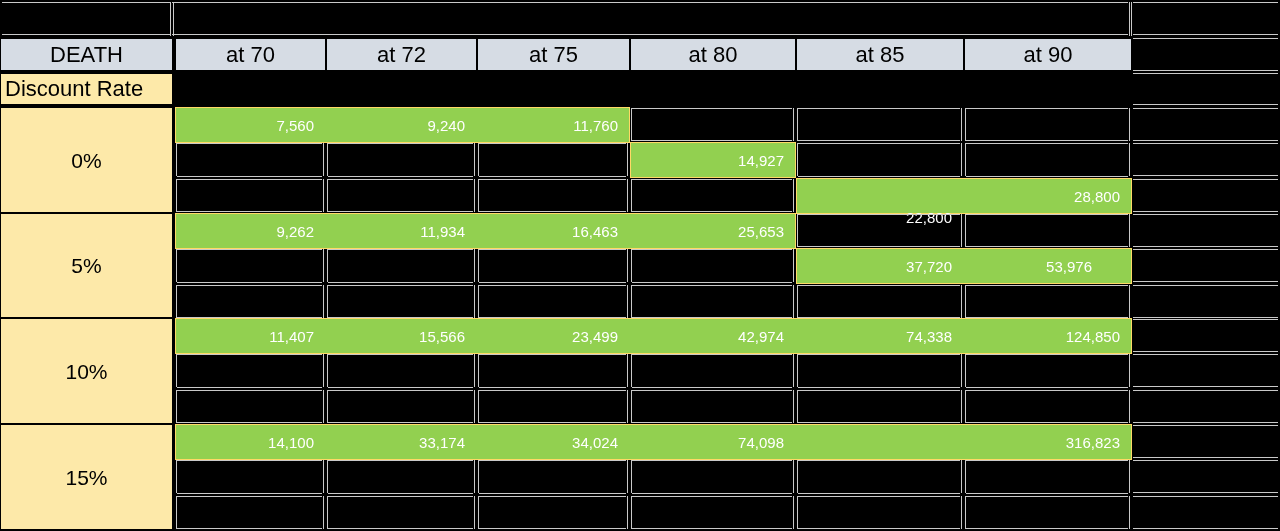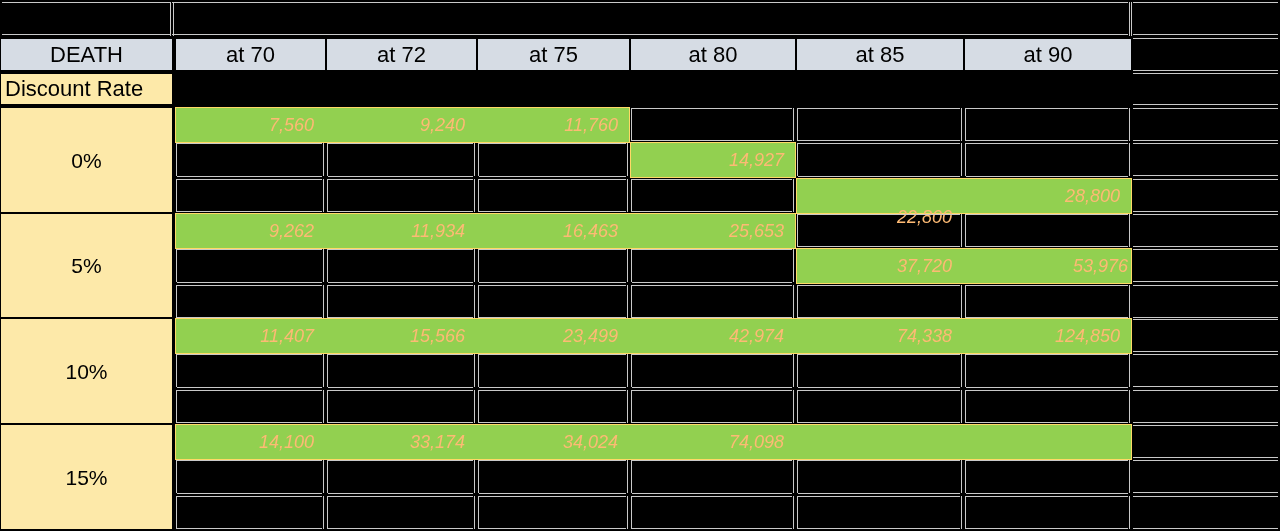--- a/index.html
+++ b/index.html
@@ -63,24 +63,23 @@
     box-sizing: border-box;
     border: 1px solid #ffd966;
   }
   .gv {
     position: absolute;
     box-sizing: border-box;
     display: flex;
     align-items: center;
     justify-content: flex-end;
     padding-right: 12px;
-    color: #fdba74;
-    font-size: 18px;
+    color: #ffffff;
+    font-size: 15px;
     white-space: nowrap;
-    font-style: italic;
   }
 
   
   .gridline {
     position: absolute;
     background: #c9c9c9;
   }
 </style>
 </head>
 <body>
@@ -275,21 +274,21 @@
     <div class="gridline" style="left: 1133px; top: 281px; width: 145px; height: 1px;"></div>
     <div class="gridline" style="left: 1133px; top: 285px; width: 145px; height: 1px;"></div>
     <div class="gridline" style="left: 1133px; top: 317px; width: 145px; height: 1px;"></div>
     <div class="greenbar" style="left: 175px; top: 213px; width: 621px; height: 36px;"></div>
     <div class="gv" style="left: 175px; top: 213px; width: 151px; height: 36px;">9,262</div>
     <div class="gv" style="left: 326px; top: 213px; width: 151px; height: 36px;">11,934</div>
     <div class="gv" style="left: 477px; top: 213px; width: 153px; height: 36px;">16,463</div>
     <div class="gv" style="left: 630px; top: 213px; width: 166px; height: 36px;">25,653</div>
     <div class="greenbar" style="left: 796px; top: 248px; width: 336px; height: 36px;"></div>
     <div class="gv" style="left: 796px; top: 248px; width: 168px; height: 36px;">37,720</div>
-    <div class="gv" style="left: 972px; top: 248px; width: 168px; height: 36px;">53,976</div>
+    <div class="gv" style="left: 936px; top: 248px; width: 168px; height: 36px;">53,976</div>
     <div class="cell rate-label center" style="left: 0px; top: 318px; width: 173px; height: 106px;">10%</div>
     <div class="gridline" style="left: 177px; top: 319px; width: 145px; height: 1px;"></div>
     <div class="gridline" style="left: 177px; top: 351px; width: 145px; height: 1px;"></div>
     <div class="gridline" style="left: 176px; top: 319px; width: 1px; height: 33px;"></div>
     <div class="gridline" style="left: 323px; top: 319px; width: 1px; height: 33px;"></div>
     <div class="gridline" style="left: 328px; top: 319px; width: 145px; height: 1px;"></div>
     <div class="gridline" style="left: 328px; top: 351px; width: 145px; height: 1px;"></div>
     <div class="gridline" style="left: 327px; top: 319px; width: 1px; height: 33px;"></div>
     <div class="gridline" style="left: 474px; top: 319px; width: 1px; height: 33px;"></div>
     <div class="gridline" style="left: 479px; top: 319px; width: 147px; height: 1px;"></div>
@@ -446,13 +445,14 @@
     <div class="gridline" style="left: 1133px; top: 457px; width: 145px; height: 1px;"></div>
     <div class="gridline" style="left: 1133px; top: 460px; width: 145px; height: 1px;"></div>
     <div class="gridline" style="left: 1133px; top: 492px; width: 145px; height: 1px;"></div>
     <div class="gridline" style="left: 1133px; top: 496px; width: 145px; height: 1px;"></div>
     <div class="gridline" style="left: 1133px; top: 528px; width: 145px; height: 1px;"></div>
     <div class="greenbar" style="left: 175px; top: 424px; width: 957px; height: 36px;"></div>
     <div class="gv" style="left: 175px; top: 424px; width: 151px; height: 36px;">14,100</div>
     <div class="gv" style="left: 326px; top: 424px; width: 151px; height: 36px;">33,174</div>
     <div class="gv" style="left: 477px; top: 424px; width: 153px; height: 36px;">34,024</div>
     <div class="gv" style="left: 630px; top: 424px; width: 166px; height: 36px;">74,098</div>
+    <div class="gv" style="left: 964px; top: 424px; width: 168px; height: 36px;">316,823</div>
   </div>
 
 </body></html>

